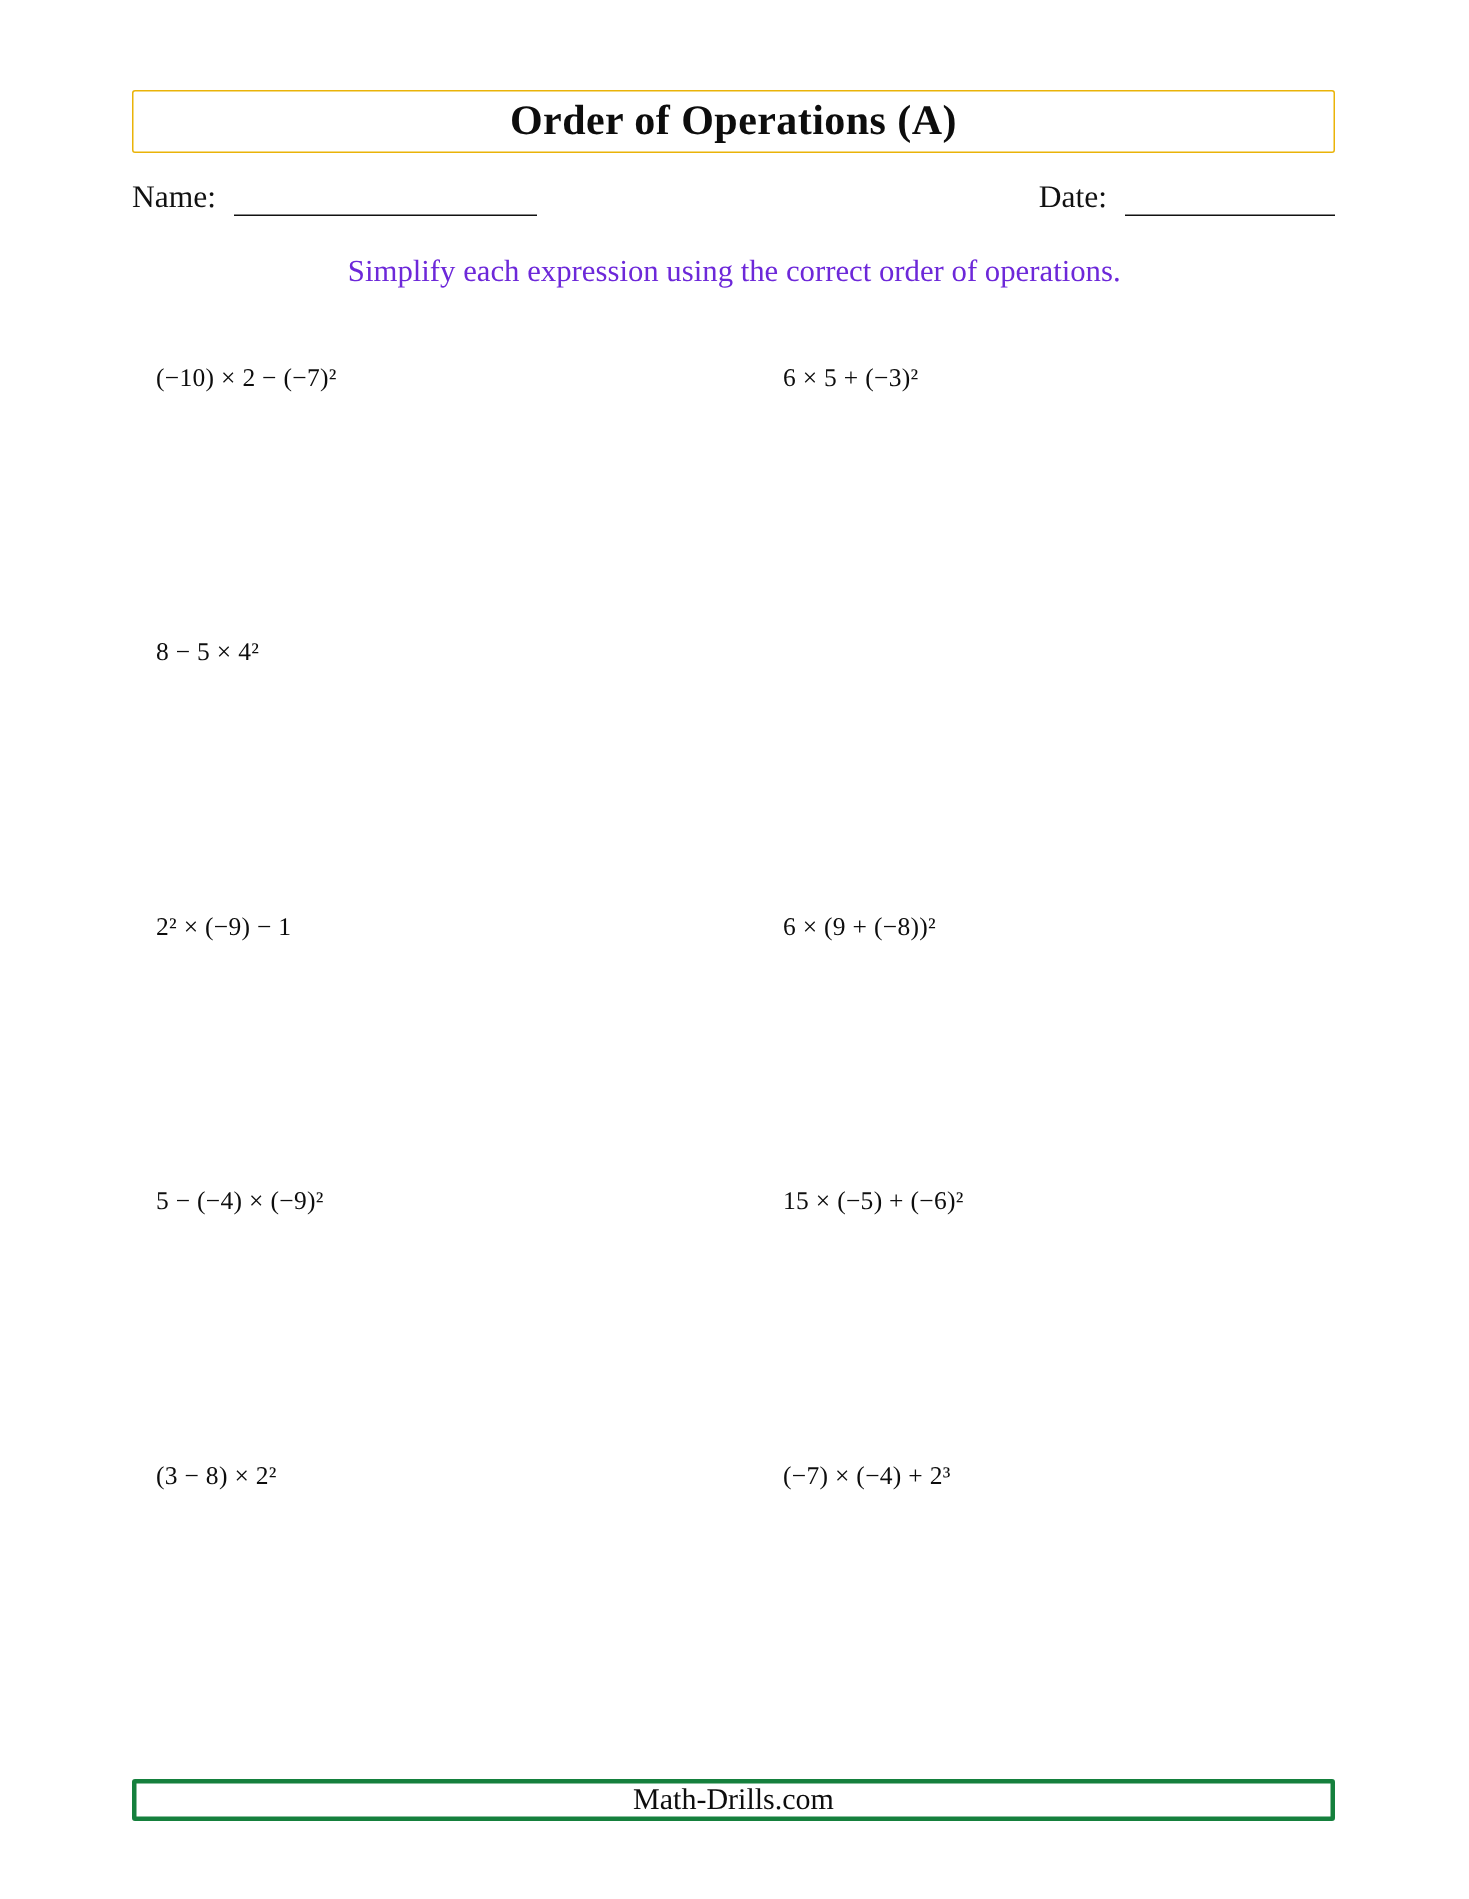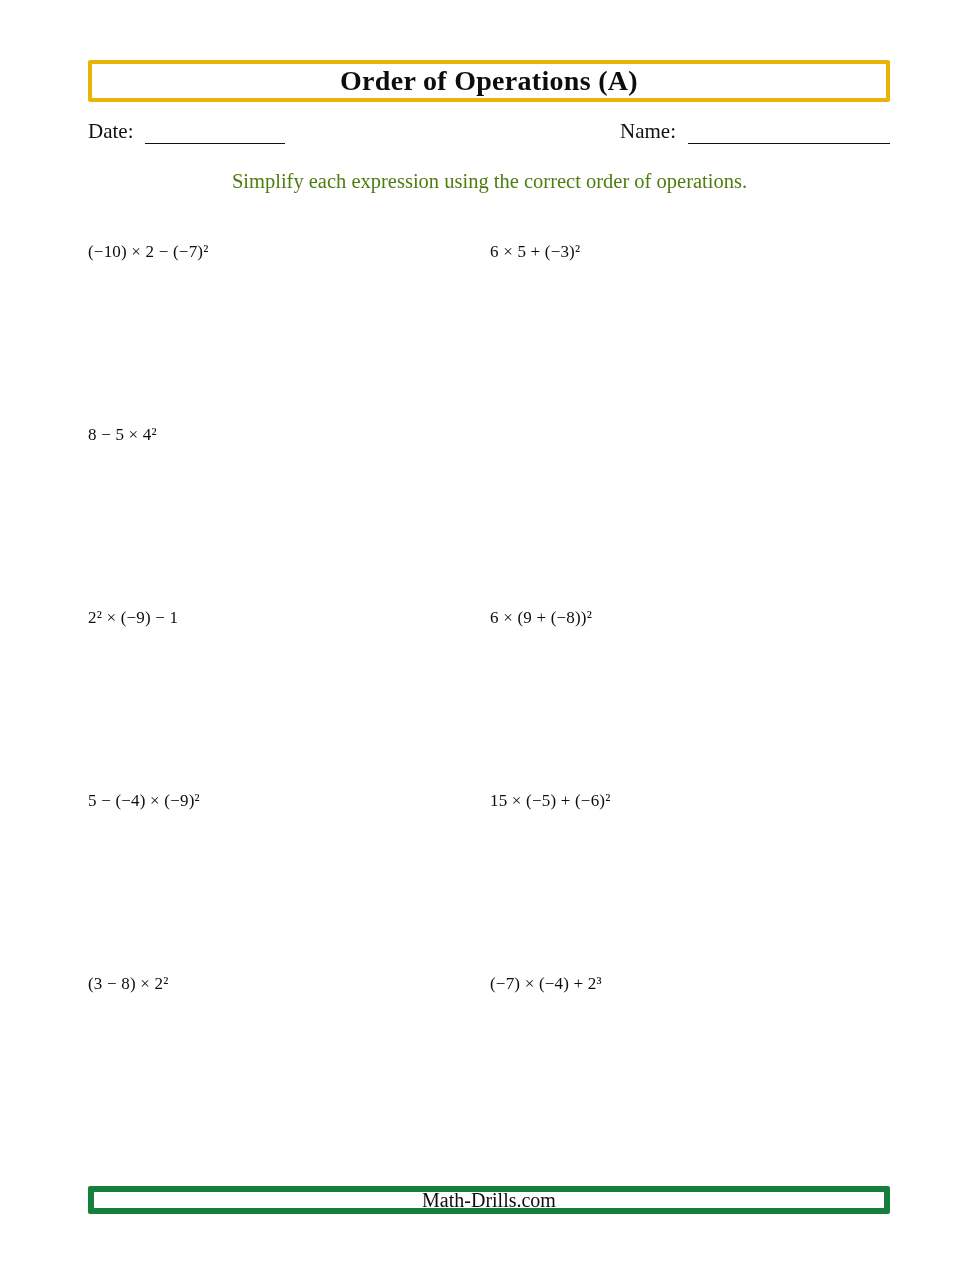--- a/index.html
+++ b/index.html
@@ -15,21 +15,21 @@
     height: 1266px;
     background: #ffffff;
     overflow: hidden;
   }
   .title-box {
     position: absolute;
     left: 88px;
     top: 60px;
     width: 802px;
     height: 42px;
-    border: 4px solid #eab308;
+    border: 1px solid #eab308;
     border-radius: 2px;
     display: flex;
     align-items: center;
     justify-content: center;
     background: #ffffff;
   }
   .title-text {
     font-size: 28px;
     font-weight: 600;
     letter-spacing: 0.3px;
@@ -59,49 +59,50 @@
   }
   .name-line { width: 202px; }
   .date-line { width: 140px; }
   .instruction {
     position: absolute;
     left: 0;
     top: 170px;
     width: 100%;
     text-align: center;
     font-size: 20.5px;
-    color: #4d7c0f;
+    color: #6d28d9;
   }
   .problems {
     position: absolute;
     left: 88px;
     top: 232px;
     width: 802px;
   }
   .problem-row {
     display: flex;
     height: 183px;
     align-items: flex-start;
   }
   .problem-cell {
     padding-top: 10px;
     font-size: 17px;
     letter-spacing: 0.2px;
     color: #0d0d0d;
     white-space: nowrap;
+    margin-left: 16px;
   }
   .problem-cell.left  { flex: 0 0 402px; }
   .problem-cell.right { flex: 1 1 auto; }
   .footer-box {
     position: absolute;
     left: 88px;
     top: 1186px;
     width: 802px;
     height: 28px;
-    border: 6px solid #15803d;
+    border: 3px solid #15803d;
     border-radius: 2px;
     display: flex;
     align-items: center;
     justify-content: center;
     background: #ffffff;
   }
   .footer-text {
     font-size: 20px;
     color: #0d0d0d;
   }
@@ -110,26 +111,26 @@
 <body>
 
 <div class="page">
 
   <div class="title-box">
     <span class="title-text">Order of Operations (A)</span>
   </div>
 
   <div class="meta-row">
     <div class="meta-group">
+      <span class="meta-label">Name:</span>
+      <span class="blank-line name-line"></span>
+    </div>
+    <div class="meta-group">
       <span class="meta-label">Date:</span>
       <span class="blank-line date-line"></span>
-    </div>
-    <div class="meta-group">
-      <span class="meta-label">Name:</span>
-      <span class="blank-line name-line"></span>
     </div>
   </div>
 
   <div class="instruction">Simplify each expression using the correct order of operations.</div>
 
   <div class="problems">
 
     <div class="problem-row">
       <div class="problem-cell left">(−10) × 2 − (−7)²</div>
       <div class="problem-cell right">6 × 5 + (−3)²</div>

